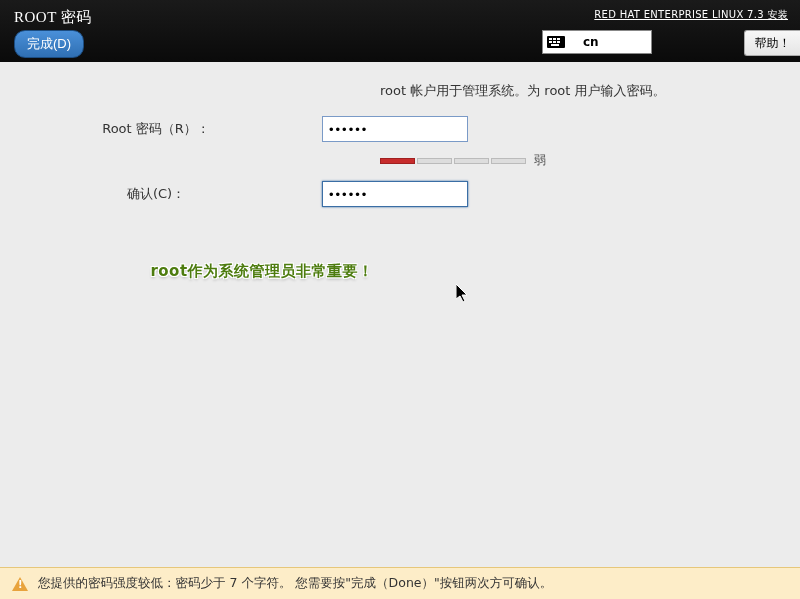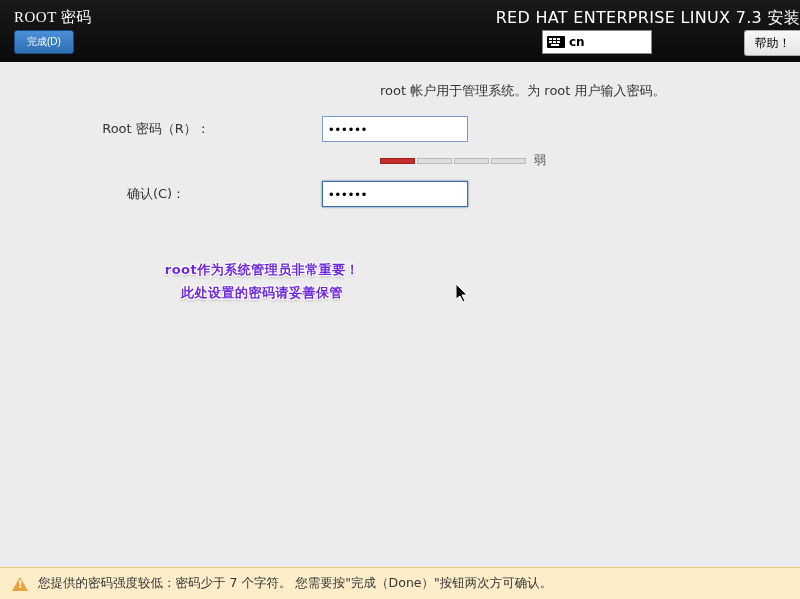--- a/index.html
+++ b/index.html
@@ -18,41 +18,42 @@
     font-size: 15px;
     font-weight: 400;
     letter-spacing: 0.5px;
     font-family: Liberation Serif, serif;
   }
   .done-btn {
     position: absolute;
     top: 30px; left: 14px;
     background: linear-gradient(#4a90d9, #2f6fb3);
     border: 1px solid #1c4d82;
-    border-radius: 3px;
+    border-radius: 11px;
     color: #fff;
     padding: 4px 12px;
+    font-size: 13px;
+    cursor: pointer;
+  }
+  .product {
+    position: absolute;
+    top: 8px; right: 12px;
     font-size: 10px;
-    cursor: pointer;
-  }
-  .product {
-    position: absolute;
-    top: 8px; right: 0;
-    font-size: 16px;
     letter-spacing: 0.3px;
+    text-decoration: underline;
   }
   .kb-box {
     position: absolute;
     top: 30px; right: 148px;
     width: 110px; height: 24px;
     background: #fff;
     border: 1px solid #888;
     display: flex; align-items: center;
     padding: 8px 4px;
-    gap: 4px;
+    gap: 18px;
   }
   .kb-icon {
     width: 18px; height: 12px;
     background: #000;
     position: relative;
     border-radius: 1px;
   }
   .kb-icon::before {
     content: "";
     position: absolute;
@@ -121,23 +122,23 @@
   }
   .seg { flex:1; background:#ddd; border:1px solid #bbb; }
   .seg.fill { background:#c72c2c; border-color:#a02020; }
   .strength-text { font-size:12px; color:#555; }
 
   .annotation {
     position:absolute;
     top: 258px; left: 132px;
     width: 260px;
     text-align:center;
-    font-size: 13px;
+    font-size: 15px;
     font-weight: bold;
-    color: #6d28d9;
+    color: #4d7c0f;
     text-shadow:
       -1px -1px 0 #fff, 1px -1px 0 #fff,
       -1px 1px 0 #fff, 1px 1px 0 #fff,
       0 2px 3px rgba(0,0,0,0.25);
     line-height: 1.8;
     letter-spacing: 0.5px;
   }
 
   .cursor {
     position:absolute;
@@ -209,21 +210,20 @@
   </div>
 
   <div class="row">
     <div class="lbl">确认(C)：</div>
     <input class="pw" type="text" style="border-color: rgb(58, 110, 165); box-shadow: rgb(58, 110, 165) 0px 0px 2px;" value="••••••">
   </div>
 </div>
 
 <div class="annotation">
   <div>root作为系统管理员非常重要！</div>
-  <div>此处设置的密码请妥善保管</div>
 </div>
 
 <svg class="cursor" viewBox="0 0 14 20">
   <path d="M0,0 L0,15 L4,12 L7,18 L9,17 L6,11 L11,11 Z" fill="#000" stroke="#fff" stroke-width="1"></path>
 </svg>
 
 <div class="warnbar">
   <div class="warn-icon"></div>
   <span>您提供的密码强度较低：密码少于 7 个字符。 您需要按"完成（Done）"按钮两次方可确认。</span>
 </div>

